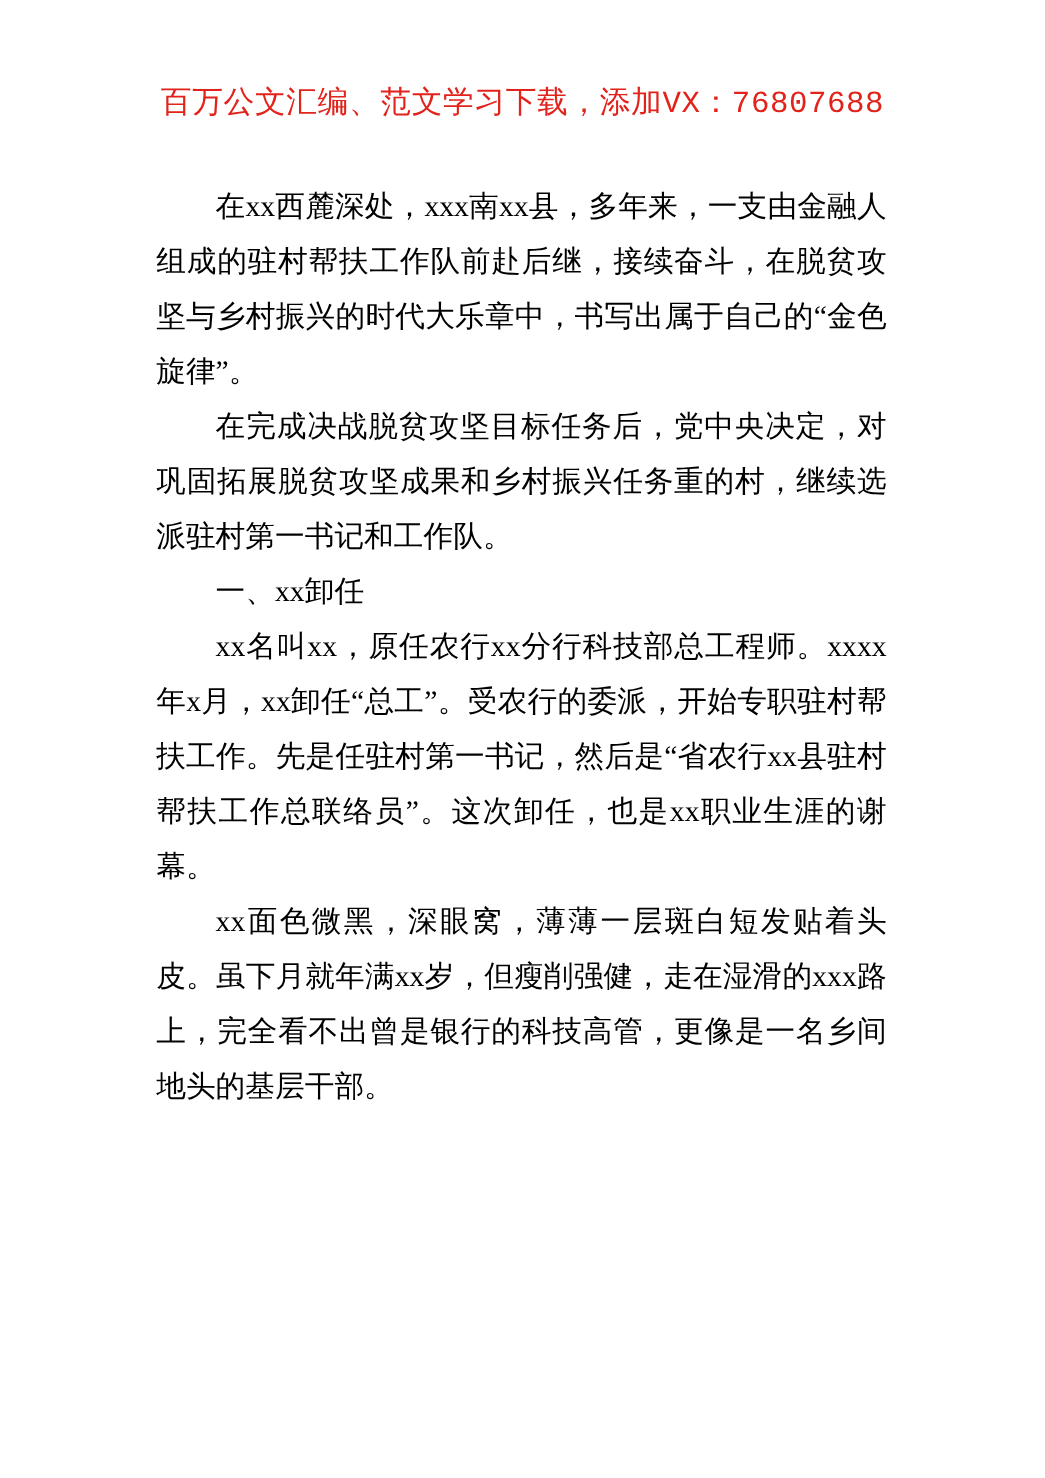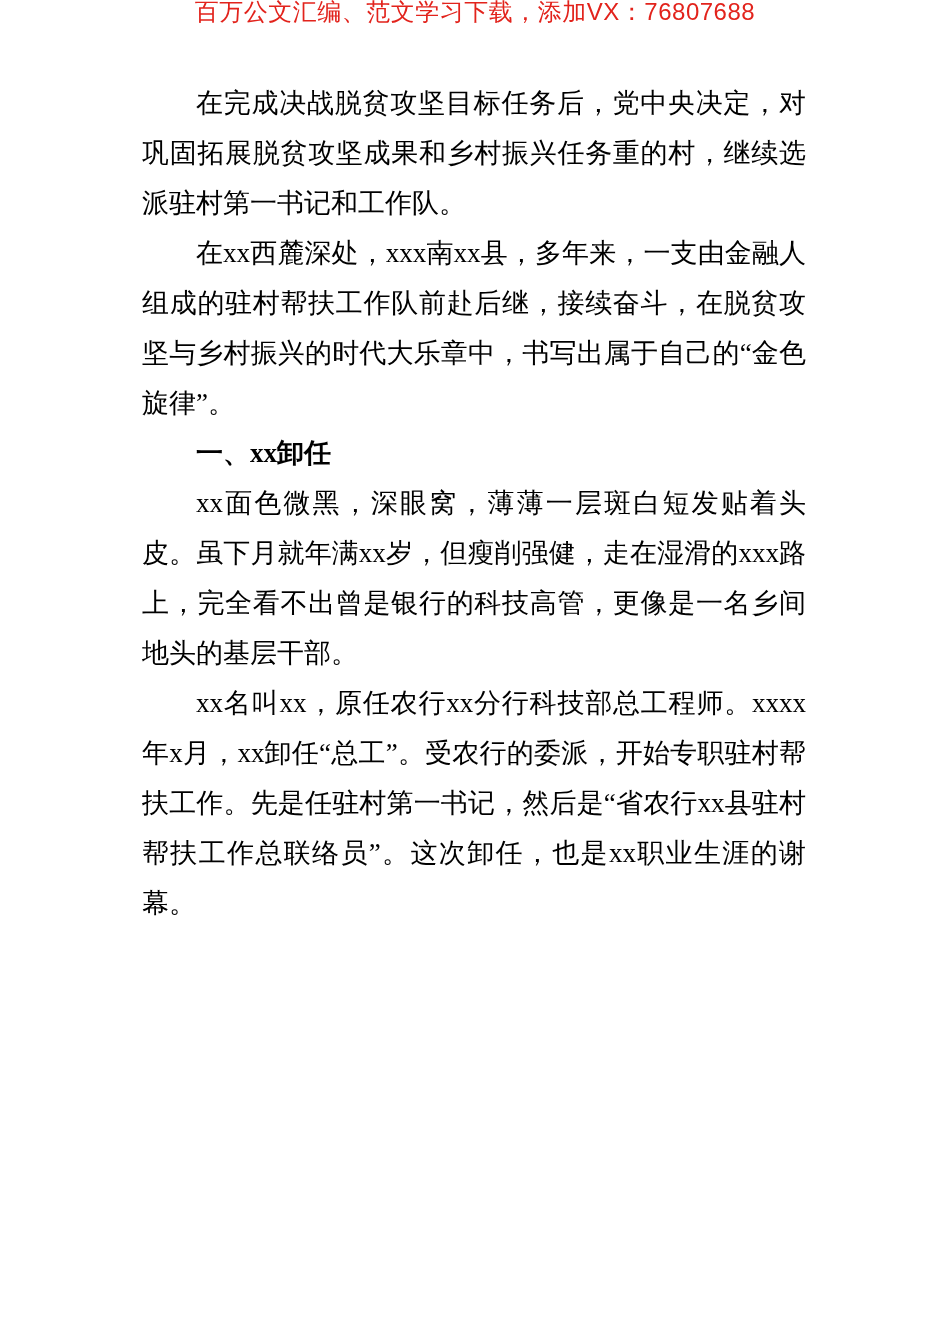--- a/index.html
+++ b/index.html
@@ -9,23 +9,24 @@
   }
   .page {
     position: relative;
     width: 950px;
     height: 1344px;
     background: #ffffff;
     overflow: hidden;
     color: #000000;
   }
   .promo {
+    padding-top: 84px;
     text-align: center;
-    font-family: Liberation Sans, sans-serif;
-    font-size: 24px;
+    font-family: Liberation Mono, monospace;
+    font-size: 28px;
     line-height: 24px;
     letter-spacing: 0.5px;
     font-weight: 400;
   }
   .doc-title {
     margin: 66px 40px 0 40px;
     text-align: center;
     font-family: "Liberation Sans", sans-serif;
     font-size: 37px;
     line-height: 42px;
@@ -38,33 +39,33 @@
     font-size: 27px;
     line-height: 50px;
     text-align: justify;
   }
   .content p {
     margin: 0;
     padding: 0;
     text-indent: 2em;
   }
   .content p.heading {
-    font-weight: 700; 
+    font-weight: 400; 
   }
 </style>
 </head>
 <body>
 
 <div class="page" style="background: rgb(255, 255, 255); color: rgb(0, 0, 0);">
 
   <div class="promo" style="color: rgb(226, 35, 28);">百万公文汇编、范文学习下载，添加VX：76807688</div>
 
 
   <div class="content">
 
-  <p>在完成决战脱贫攻坚目标任务后，党中央决定，对巩固拓展脱贫攻坚成果和乡村振兴任务重的村，继续选派驻村第一书记和工作队。</p>
-      <p>在xx西麓深处，xxx南xx县，多年来，一支由金融人组成的驻村帮扶工作队前赴后继，接续奋斗，在脱贫攻坚与乡村振兴的时代大乐章中，书写出属于自己的“金色旋律”。</p>
+  <p>在xx西麓深处，xxx南xx县，多年来，一支由金融人组成的驻村帮扶工作队前赴后继，接续奋斗，在脱贫攻坚与乡村振兴的时代大乐章中，书写出属于自己的“金色旋律”。</p>
+      <p>在完成决战脱贫攻坚目标任务后，党中央决定，对巩固拓展脱贫攻坚成果和乡村振兴任务重的村，继续选派驻村第一书记和工作队。</p>
       <p class="heading">一、xx卸任</p>
+      <p>xx名叫xx，原任农行xx分行科技部总工程师。xxxx年x月，xx卸任“总工”。受农行的委派，开始专职驻村帮扶工作。先是任驻村第一书记，然后是“省农行xx县驻村帮扶工作总联络员”。这次卸任，也是xx职业生涯的谢幕。</p>
       <p>xx面色微黑，深眼窝，薄薄一层斑白短发贴着头皮。虽下月就年满xx岁，但瘦削强健，走在湿滑的xxx路上，完全看不出曾是银行的科技高管，更像是一名乡间地头的基层干部。</p>
-      <p>xx名叫xx，原任农行xx分行科技部总工程师。xxxx年x月，xx卸任“总工”。受农行的委派，开始专职驻村帮扶工作。先是任驻村第一书记，然后是“省农行xx县驻村帮扶工作总联络员”。这次卸任，也是xx职业生涯的谢幕。</p>
     </div>
 
 </div>
 
 </body></html>

